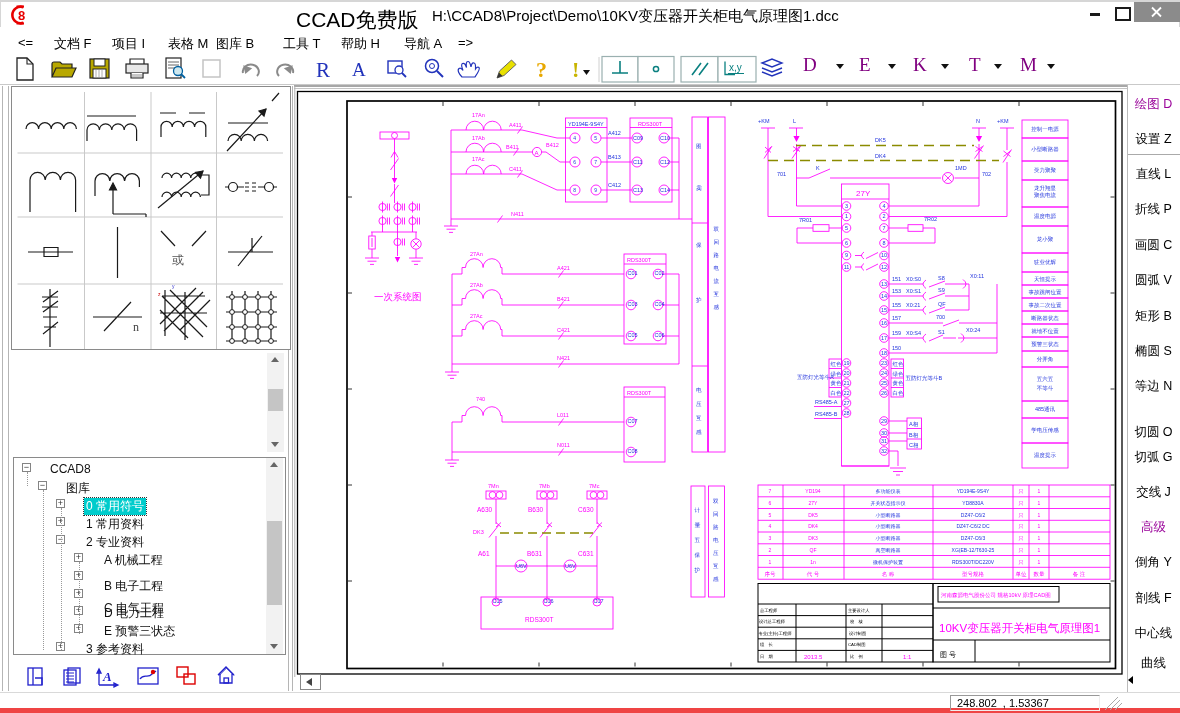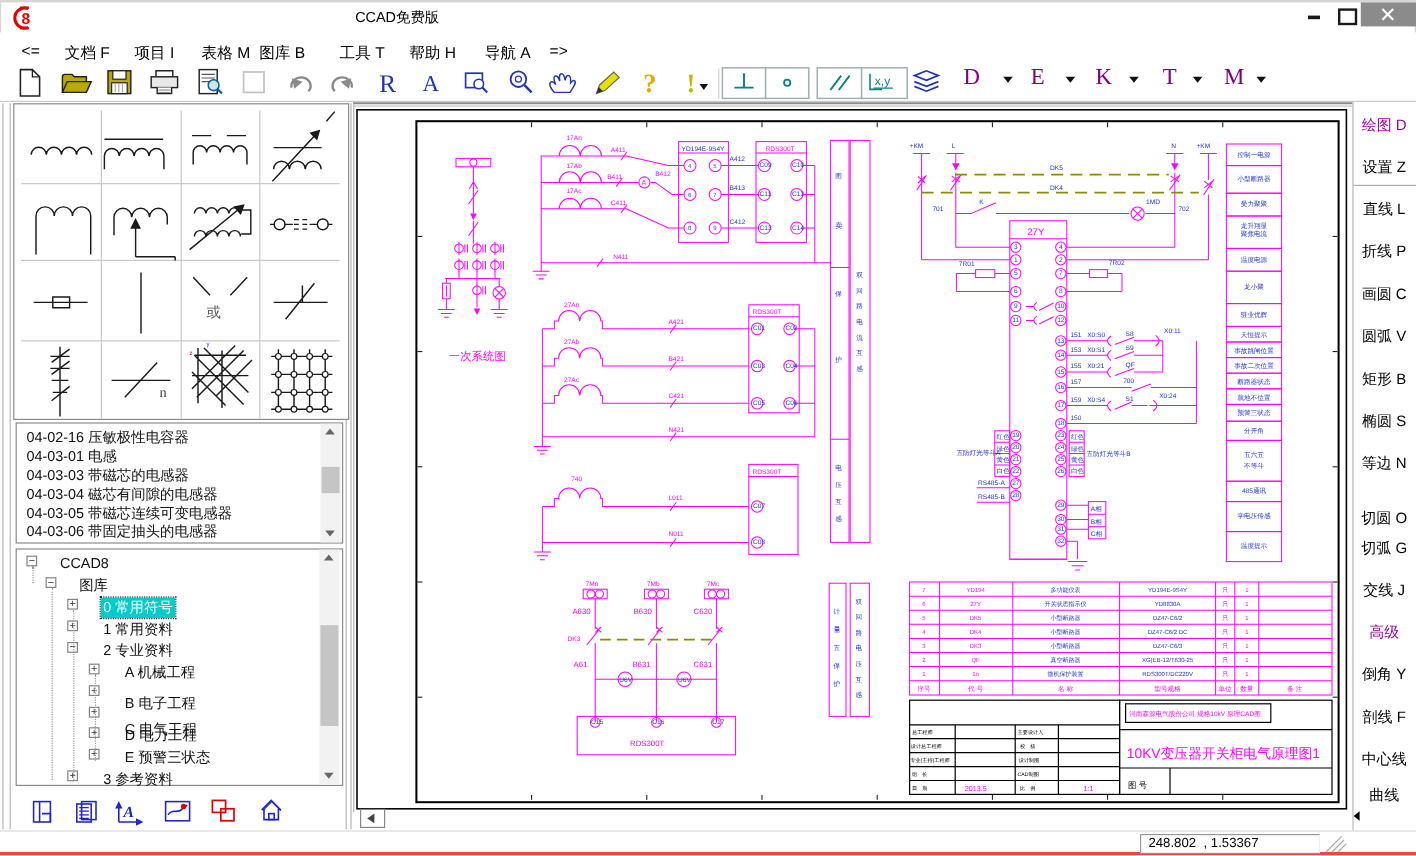--- a/index.html
+++ b/index.html
@@ -1,18 +1,18 @@
 <!DOCTYPE html>
 <html><head><meta charset="utf-8">
 <style>
 html,body{margin:0;padding:0;background:#fff}
 #win{position:relative;width:1180px;height:713px;background:#fff;font-family:"Liberation Sans",sans-serif;overflow:hidden}
 .abs{position:absolute}
 #titlebar{left:0;top:0;width:1180px;height:27px;border-top:2px solid #d6d6d6;border-left:1px solid #d6d6d6;border-right:1px solid #d6d6d6;box-sizing:border-box}
-#apptitle{left:296px;top:6px;font-size:12px;color:#000}
+#apptitle{left:296px;top:6px;font-size:21px;color:#000}
 #filepath{left:432px;top:7px;font-size:15px;color:#000}
 #btnmin{left:1090px;top:13px;width:10px;height:3px;background:#1a1a1a}
 #btnmax{left:1115px;top:7px;width:12px;height:10px;border:2px solid #1a1a1a}
 #btnclose{left:1134px;top:2px;width:46px;height:20px;background:#8b8b8b;color:#fff;text-align:center;font-size:13px;line-height:19px}
 #menubar{left:0;top:28px;width:1180px;height:25px;font-size:13px;color:#000}
 .mi{position:absolute;top:7px}
 #toolbar{left:0;top:53px;width:1180px;height:32px;border-bottom:1px solid #c9c9c9;box-sizing:border-box}
 .dek{position:absolute;top:54px;font-family:"Liberation Serif",serif;font-size:19px;color:#800080}
 .tri{position:absolute;width:0;height:0;border-left:4px solid transparent;border-right:4px solid transparent;border-top:5px solid #111}
 
@@ -24,32 +24,33 @@
 .ti{position:absolute;white-space:nowrap}
 .pm{position:absolute;width:9px;height:9px;border:1px solid #848484;background:#fff;font-size:9px;line-height:7px;text-align:center;color:#333;box-sizing:border-box}
 .sb{position:absolute;width:17px;background:#f2f2f2}
 .sbthumb{position:absolute;left:1px;width:15px;background:#c5c5c5}
 .chev{position:absolute;left:4px;width:0;height:0;border-left:4.5px solid transparent;border-right:4.5px solid transparent}
 .up{border-bottom:5px solid #666}.dn{border-top:5px solid #666}
 
 #rpanel{left:1127px;top:85px;width:53px;height:607px;background:#fff;border-left:1px solid #bbb;box-sizing:border-box}
 .rp{position:absolute;left:1127px;width:53px;text-align:center;font-size:12.5px;color:#000;white-space:nowrap}
 .rpp{color:#990099}
-#statusbar{left:0;top:692px;width:1180px;height:21px;border-top:1px solid #d9d9d9;border-bottom:3px solid #ef4444;box-sizing:border-box}
+#statusbar{left:0;top:692px;width:1180px;height:21px;border-top:1px solid #d9d9d9;border-bottom:5px solid #ef4444;box-sizing:border-box}
 #coord{left:950px;top:2px;width:150px;height:16px;border:1px solid #999;border-bottom-color:#eee;border-right-color:#eee;font-size:11px;color:#000;padding:1px 0 0 6px;box-sizing:border-box}
 </style></head>
 <body>
 <div id="win">
   <div class="abs" id="titlebar"></div>
   <svg class="abs" style="left:9px;top:4px" width="38" height="22" viewBox="0 0 38 22">
     <path d="M14.5,3.2 A8.3,8.3 0 1 0 14.5,18.8" fill="none" stroke="#e80000" stroke-width="2.6"></path>
     <path d="M7.5,2.5 H15 M7.5,19.5 H15" stroke="#e80000" stroke-width="2.2"></path>
     <text x="9" y="16" font-size="13px" font-weight="bold" fill="#e80000">8</text>
   </svg>
   <div class="abs" id="apptitle">CCAD免费版</div>
+  <div class="abs" id="filepath">H:\CCAD8\Project\Demo\10KV变压器开关柜电气原理图1.dcc</div>
   <div class="abs" id="btnmin"></div>
   <div class="abs" id="btnmax"></div>
   <div class="abs" id="btnclose"><svg width="46" height="20">
         <path d="M18,5.5 L27,14.5 M27,5.5 L18,14.5" stroke="#fff" stroke-width="1.8"></path>
       </svg></div>
   <div class="abs" id="menubar">
     <span class="mi" style="left:18px">&lt;=</span>
     <span class="mi" style="left:54px">文档 F</span>
     <span class="mi" style="left:112px">项目 I</span>
     <span class="mi" style="left:168px">表格 M</span>
@@ -206,28 +207,20 @@
       <circle cx="232" cy="341" r="2.4"></circle>
         <circle cx="245" cy="341" r="2.4"></circle>
         <circle cx="258" cy="341" r="2.4"></circle>
         <circle cx="271" cy="341" r="2.4"></circle>
     </g>
     <text x="172" y="264" font-size="12" fill="#555">或</text>
     <text x="133" y="331" font-size="12" fill="#444" font-family="Liberation Serif">n</text>
     <text x="158" y="296" font-size="5" fill="#c00">z</text>
       <text x="172" y="288" font-size="5" fill="#33c">y</text>
   </svg>
-  <div class="abs" id="listbox">
-    <div class="li" style="top:3px">04-02-16 压敏极性电容器</div>
-    <div class="li" style="top:19px">04-03-01 电感</div>
-    <div class="li" style="top:35px">04-03-03 带磁芯的电感器</div>
-    <div class="li" style="top:51px">04-03-04 磁芯有间隙的电感器</div>
-    <div class="li" style="top:67px">04-03-05 带磁芯连续可变电感器</div>
-    <div class="li" style="top:82px">04-03-06 带固定抽头的电感器</div>
-  </div>
   <div class="abs sb" style="left:267px;top:353px;height:99px">
     <div class="chev up" style="top:4px"></div>
     <div class="sbthumb" style="top:36px;height:22px"></div>
     <div class="chev dn" style="top:89px"></div>
   </div>
   <div class="abs" id="tree">
     <div class="ti" style="left:36px;top:4px">CCAD8</div>
     <div class="ti" style="left:52px;top:22px">图库</div>
     <div class="ti" style="left:70px;top:40px;background:#00cccc;color:#fff;outline:1px dotted #333;padding:0 2px">0 常用符号</div>
     <div class="ti" style="left:72px;top:58px">1 常用资料</div>

